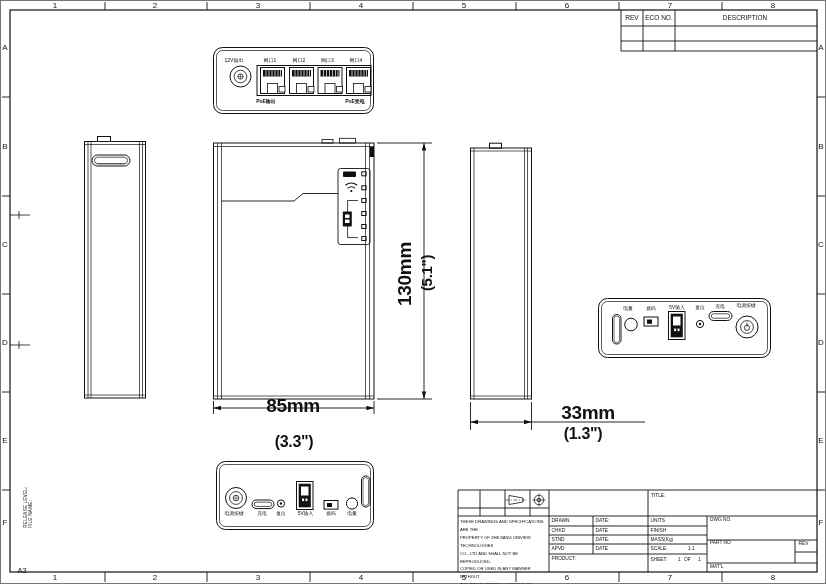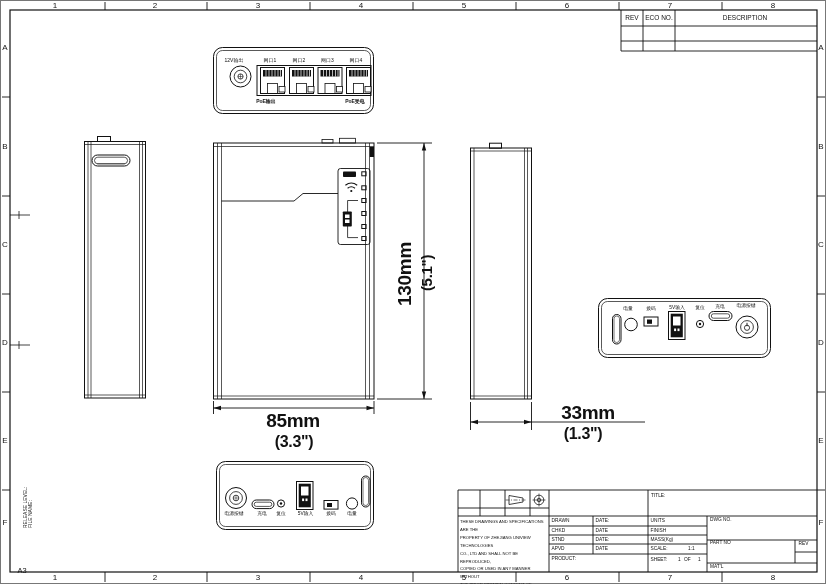--- a/index.html
+++ b/index.html
@@ -275,21 +275,21 @@
 <div class="lbl t48" style="left:720px;top:306.5px">充电</div>
 <div class="lbl t48" style="left:746px;top:306px">电源按键</div>
 
 <div class="lbl t48" style="left:234px;top:514px">电源按键</div>
 <div class="lbl t48" style="left:262px;top:514px">充电</div>
 <div class="lbl t48" style="left:281px;top:514px">复位</div>
 <div class="lbl t48" style="left:305.5px;top:514px">5V输入</div>
 <div class="lbl t48" style="left:331px;top:514px">拨码</div>
 <div class="lbl t48" style="left:352px;top:514px">电量</div>
 
-<div class="lbl dim" style="left:293px;top:420px;font-size:19px;">85mm</div>
+<div class="lbl dim" style="left:293px;top:405px;font-size:19px;">85mm</div>
 <div class="lbl dim" style="left:294px;top:442px;font-size:16px;">(3.3")</div>
 <div class="lbl dim rot" style="left:404px;top:274px;font-size:19px;">130mm</div>
 <div class="lbl dim rot" style="left:426px;top:273px;font-size:15px;">(5.1")</div>
 <div class="lbl dim" style="left:588px;top:412px;font-size:19px;">33mm</div>
 <div class="lbl dim" style="left:583px;top:434px;font-size:16px;">(1.3")</div>
 
 <div class="tb" style="left:651px;top:495.5px">TITLE:</div>
 <div class="tb" style="left:551.5px;top:521px">DRAWN</div>
 <div class="tb" style="left:595.5px;top:521px">DATE:</div>
 <div class="tb" style="left:551.5px;top:530.5px">CHKD</div>

